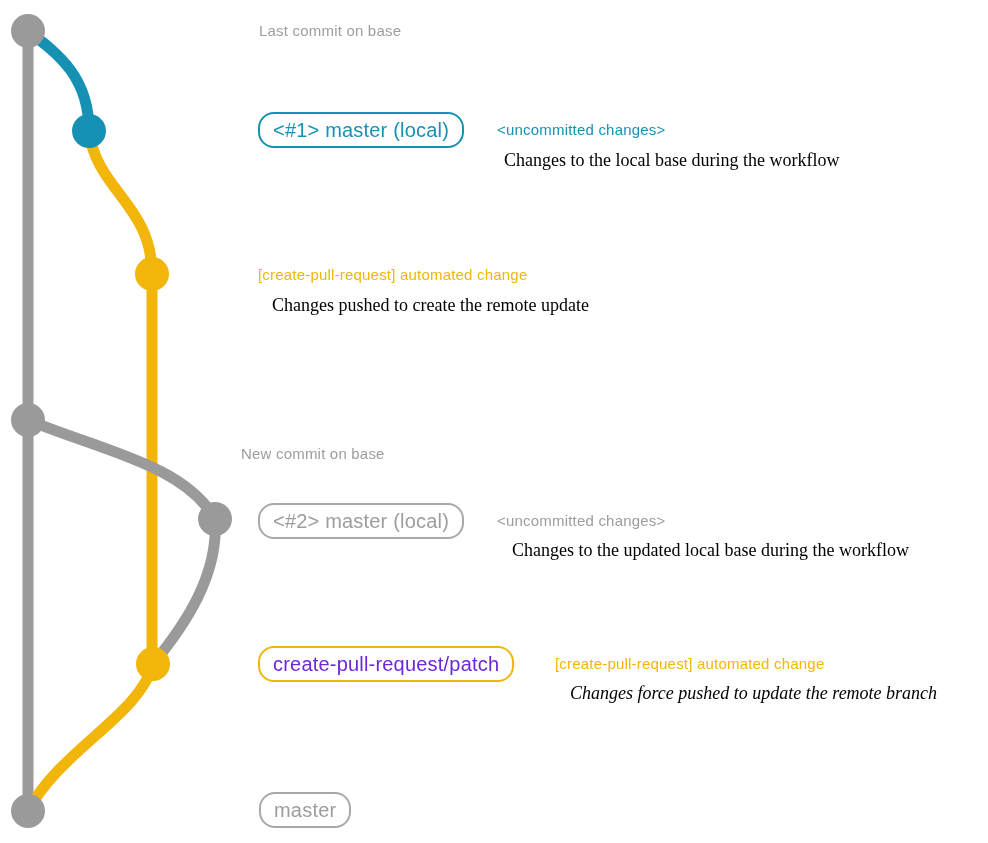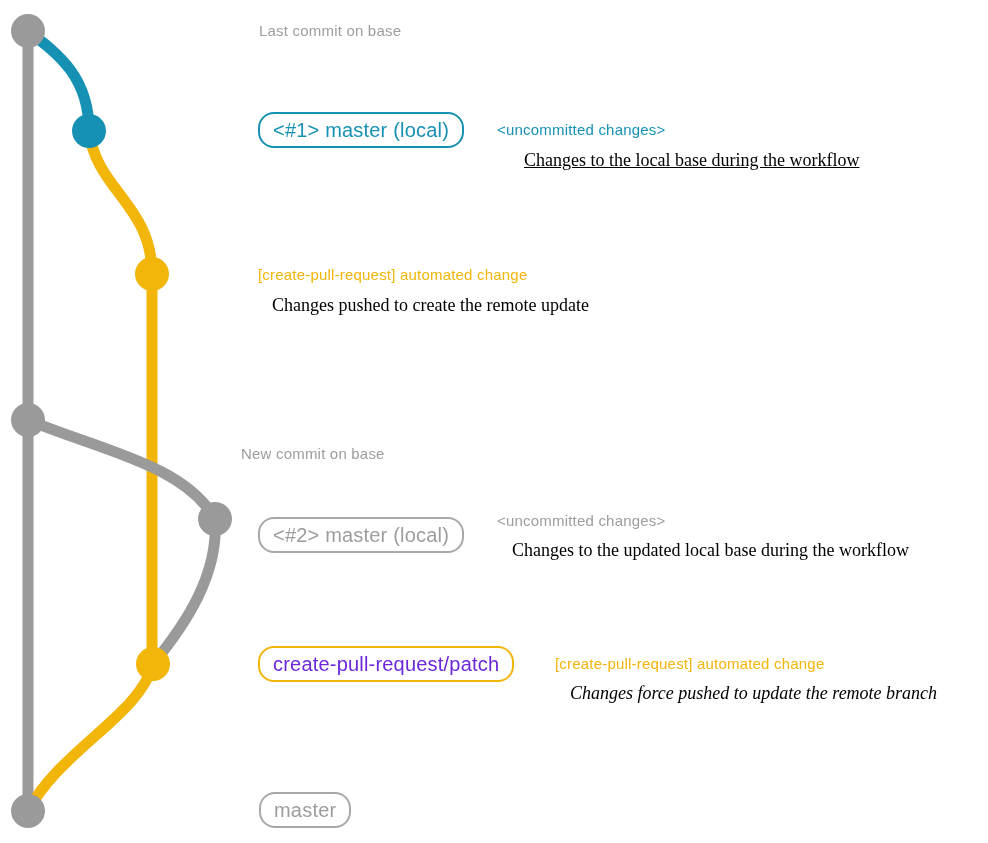--- a/index.html
+++ b/index.html
@@ -76,28 +76,28 @@
     <circle cx="28" cy="420" r="17" fill="#9a9a9a"></circle>
     <circle cx="215" cy="519" r="17" fill="#9a9a9a"></circle>
     <circle cx="153" cy="664" r="17" fill="#f2b50a"></circle>
     <circle cx="28" cy="811" r="17" fill="#9a9a9a"></circle>
   </svg>
 
   <div class="abs g-label c-gray" style="left:259px; top:19px;">Last commit on base</div>
 
   <div class="abs badge b-blue" style="left:258px; top:112px;">&lt;#1&gt; master (local)</div>
   <div class="abs g-label c-blue" style="left:497px; top:118px;">&lt;uncommitted changes&gt;</div>
-  <div class="abs desc" style="left:524px; top:150px;text-decoration:underline;">Changes to the local base during the workflow</div>
+  <div class="abs desc" style="left:504px; top:150px;">Changes to the local base during the workflow</div>
 
   <div class="abs g-label c-yellow" style="left:258px; top:263px;">[create-pull-request] automated change</div>
   <div class="abs desc" style="left:272px; top:295px;">Changes pushed to create the remote update</div>
 
   <div class="abs g-label c-gray" style="left:241px; top:409px;margin-top:33px;">New commit on base</div>
 
-  <div class="abs badge b-gray" style="left:258px; top:503px;margin-top:14px;">&lt;#2&gt; master (local)</div>
+  <div class="abs badge b-gray" style="left:258px; top:503px;">&lt;#2&gt; master (local)</div>
   <div class="abs g-label c-gray" style="left:497px; top:509px;">&lt;uncommitted changes&gt;</div>
   <div class="abs desc" style="left:512px; top:540px;">Changes to the updated local base during the workflow</div>
 
   <div class="abs badge b-yellow" style="left:258px; top:646px;">create-pull-request/patch</div>
   <div class="abs g-label c-yellow" style="left:555px; top:652px;">[create-pull-request] automated change</div>
   <div class="abs desc" style="left:570px; top:683px;font-style:italic;">Changes force pushed to update the remote branch</div>
 
   <div class="abs badge b-gray" style="left:259px; top:792px;">master</div>
 
 </div>

